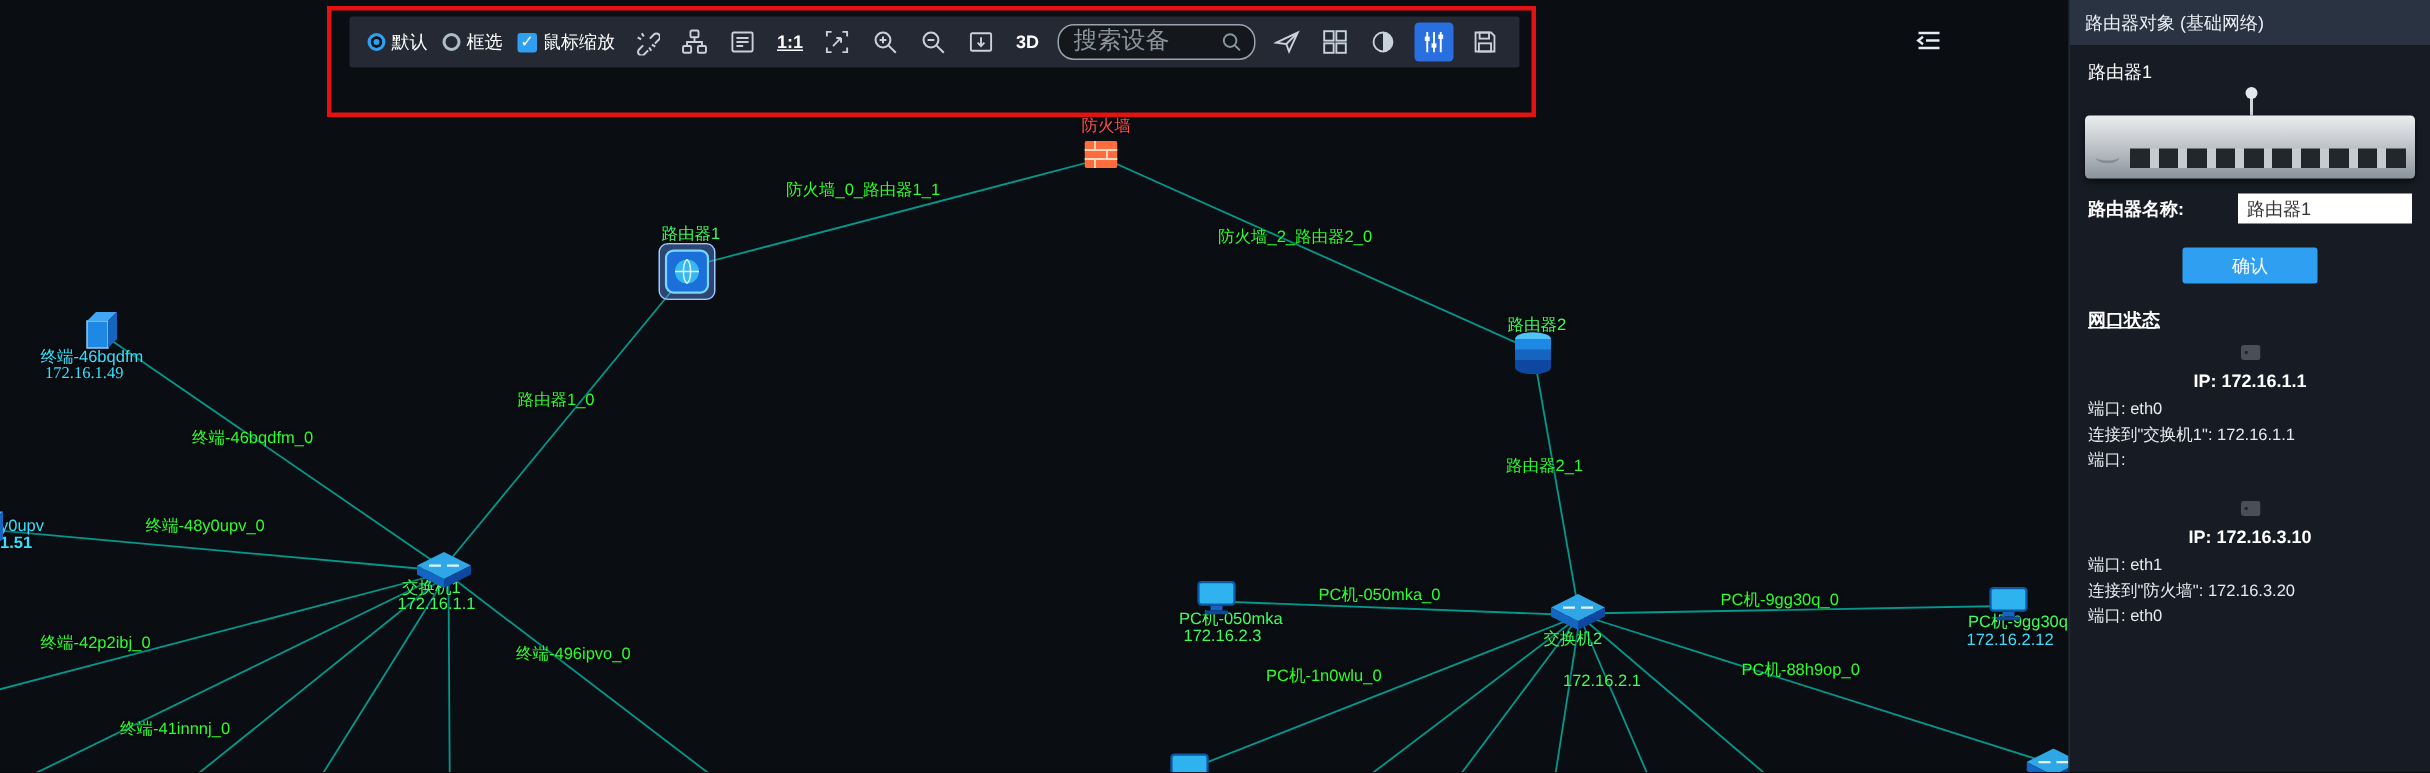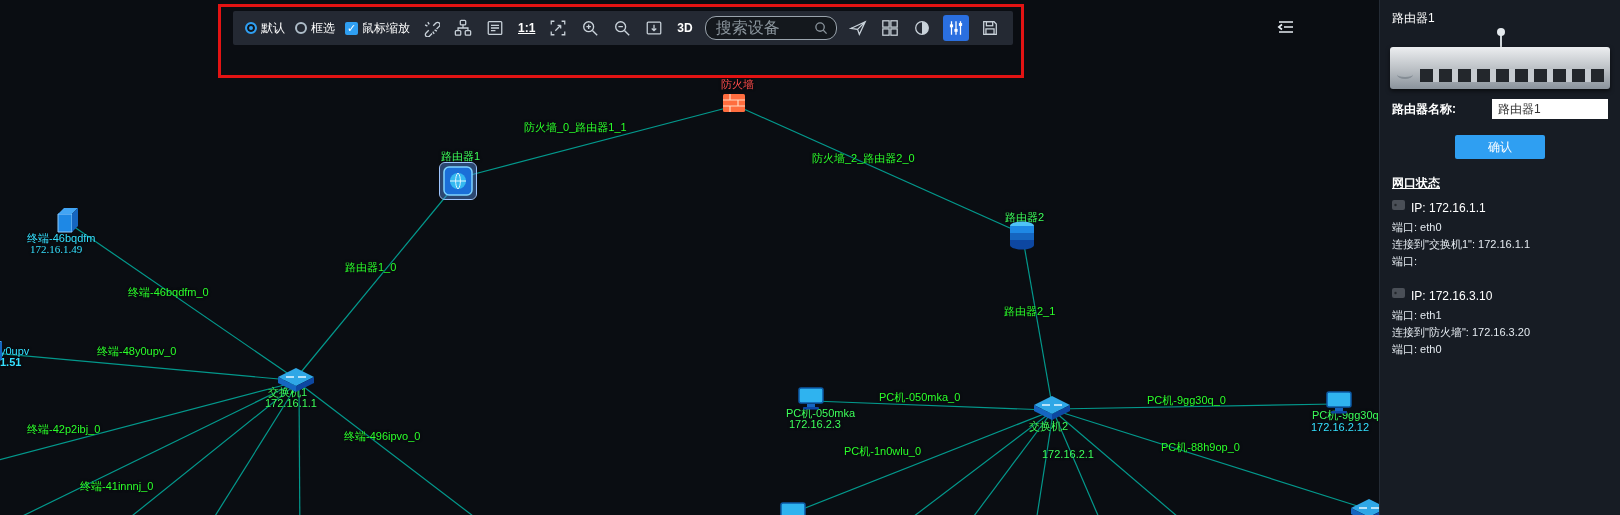--- a/index.html
+++ b/index.html
@@ -49,21 +49,21 @@
   .brand-mark{position:absolute;left:7px;bottom:10px;width:16px;height:7px;border-bottom:2px solid #7d868e;
               border-radius:50%;opacity:.8;}
   .form-row{display:flex;align-items:center;justify-content:space-between;margin:9px 12px;}
   .f-label{color:#fff;font-size:12px;font-weight:bold;white-space:nowrap;}
   .f-input{width:104px;height:20px;border:none;background:#fff;color:#333;font-size:12px;padding:0 6px;}
   .confirm-row{display:flex;justify-content:center;margin:16px 0 8px;}
   .confirm-btn{background:#2f9ff2;color:#fff;border:none;width:90px;height:24px;font-size:12px;
                border-radius:2px;cursor:pointer;}
   .sb-section-title{color:#fff;font-weight:bold;font-size:12px;margin:16px 12px 6px;text-decoration:underline;}
   .pstat{margin:8px 12px 18px;font-size:11px;line-height:17px;color:#e4eaf0;}
-  .pstat-ip{display:flex;gap:6px;font-weight:normal;color:#fff;font-size:12px;margin-bottom:2px;}
+  .pstat-ip{display:flex;align-items:center;gap:6px;font-weight:bold;color:#fff;font-size:12px;margin-bottom:2px;flex-direction:column;}
   .pstat-line{white-space:nowrap;}
 </style>
 </head>
 <body>
 
 <div id="app">
 
   <div id="canvas">
     <svg id="edge-layer" width="1380" height="515">
         <line x1="734" y1="106" x2="459" y2="178" class="edge"></line>
@@ -288,20 +288,21 @@
     <div class="panel-toggle">
       <svg width="20" height="20" viewBox="0 0 20 20" fill="none" stroke="currentColor" stroke-width="1.6">
           <path d="M3 5h14M8 10h9M3 15h14M6 7.5L2.8 10 6 12.5"></path>
         </svg>
     </div>
 
     <div class="annotation"></div>
   </div>
 
   <aside class="sidebar">
+    <div class="sb-header">路由器对象 (基础网络)</div>
     <div class="sb-devname">路由器1</div>
 
     <div class="router-img">
       <div class="antenna"></div>
       <div class="chassis">
         <div class="brand-mark"></div>
         <div class="ports-row"></div>
       </div>
     </div>
 

